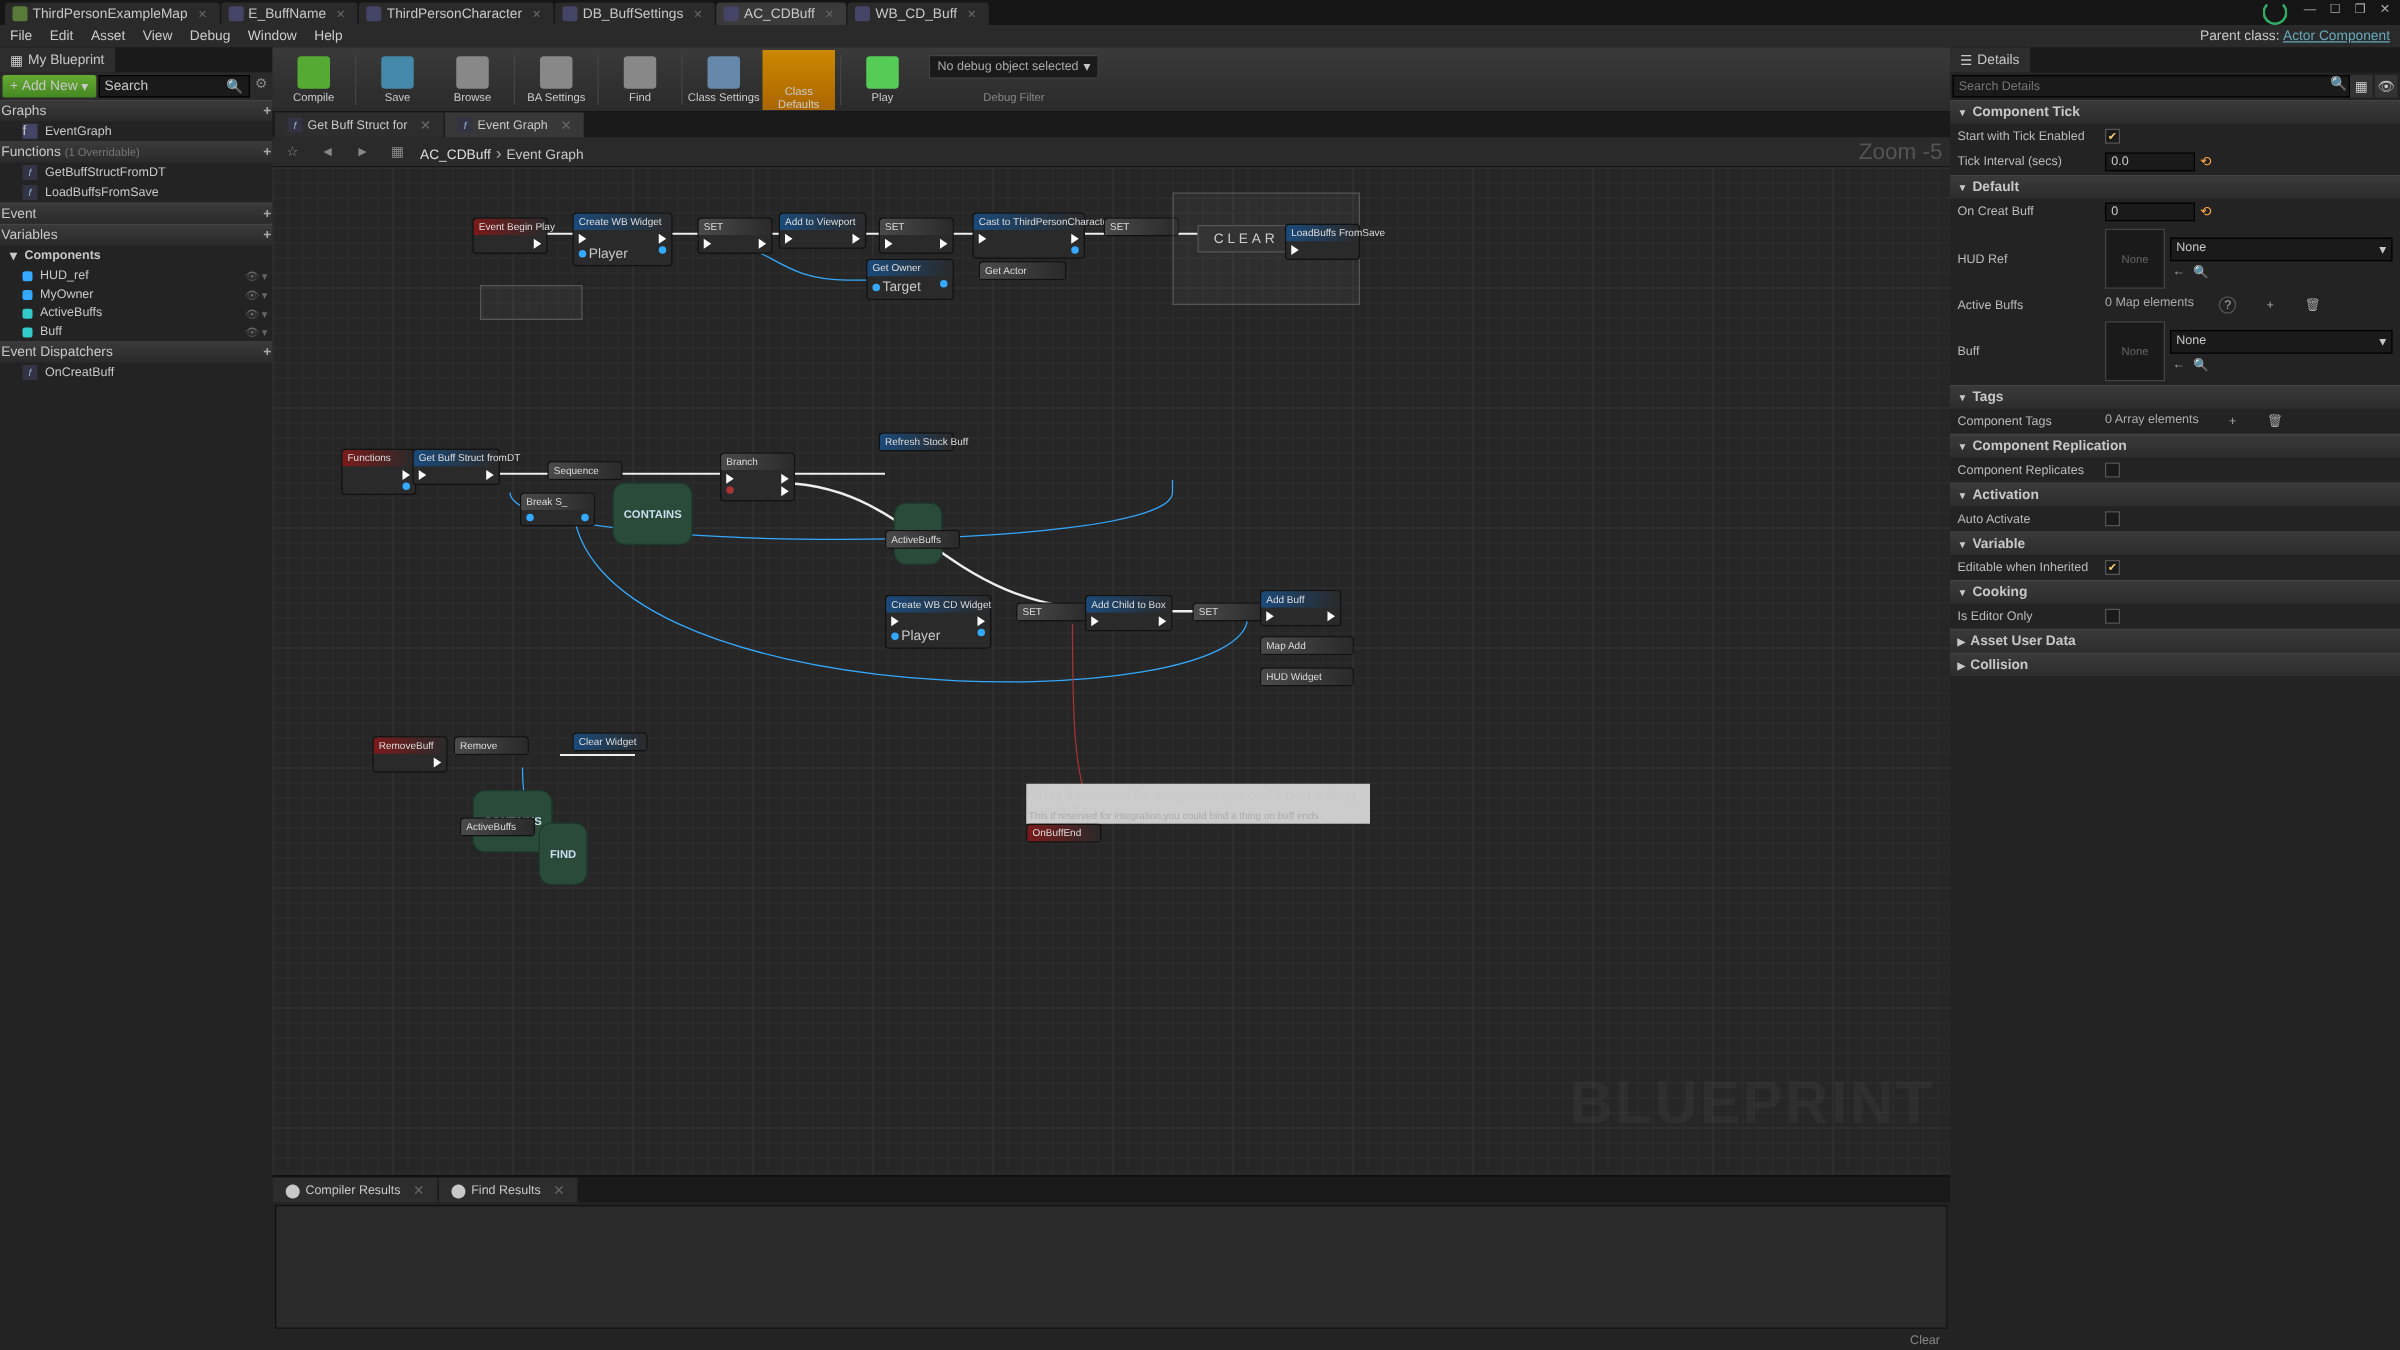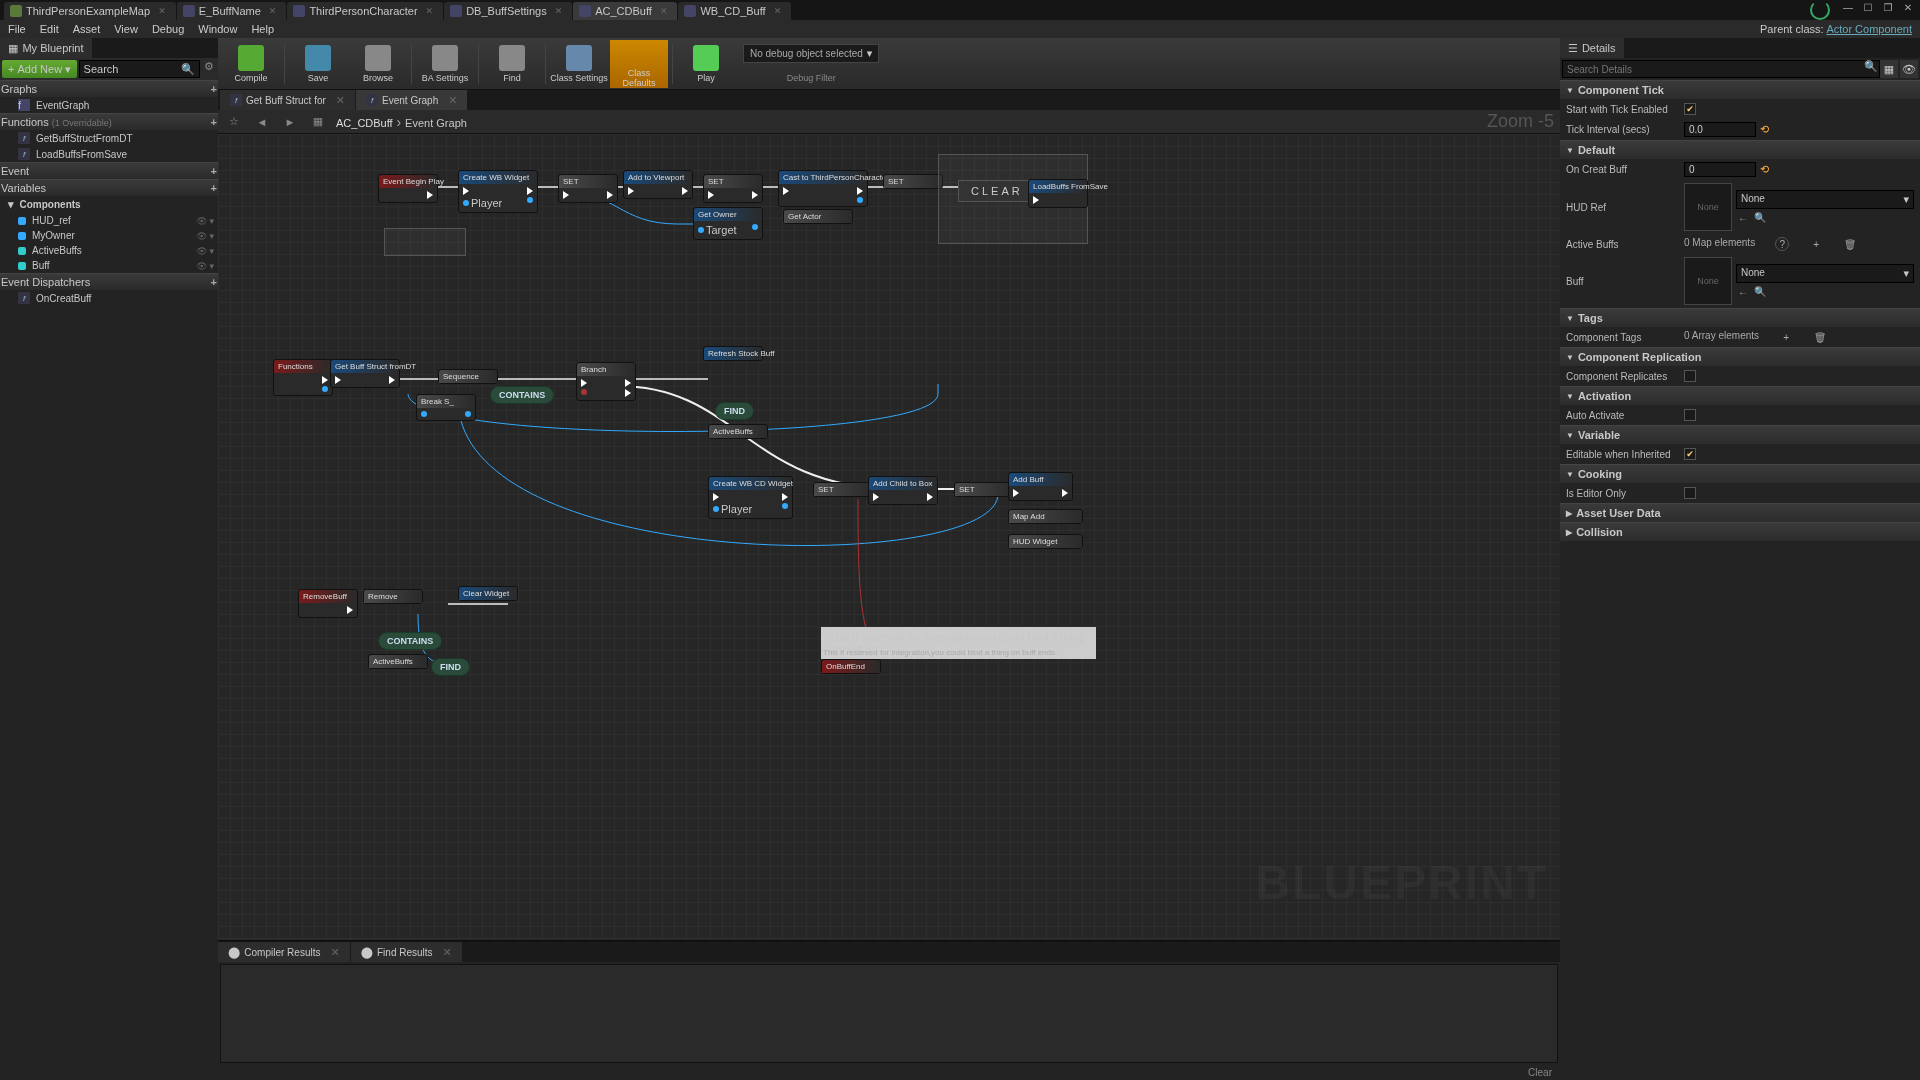--- a/index.html
+++ b/index.html
@@ -78,21 +78,21 @@
 .node { position:absolute; background:#2a2a2a; border:1px solid #111; border-radius:3px; font-size:8px; min-width:60px; }
 .node-hdr { padding:2px 4px; font-size:8px; color:#ddd; border-top-left-radius:3px; border-top-right-radius:3px; white-space:nowrap; }
 .hdr-blue { background:linear-gradient(90deg,#1a4a7a,#2a2a2a); }
 .hdr-red { background:linear-gradient(90deg,#7a1a1a,#2a2a2a); }
 .hdr-grey { background:linear-gradient(90deg,#4a4a4a,#2a2a2a); }
 .node-body { padding:3px 4px; display:flex; justify-content:space-between; gap:6px; font-size:7px; color:#888; }
 .pins { display:flex; flex-direction:column; gap:2px; }
 .pin { display:flex; align-items:center; gap:2px; }
 .pin-dot { width:6px; height:6px; border-radius:50%; background:#3af; }
 .pin-exec { width:0; height:0; border-top:4px solid transparent; border-bottom:4px solid transparent; border-left:6px solid #fff; }
-.pure-node { position:absolute; background:#2a4a3a; border:1px solid #1a3a2a; border-radius:10px; padding:3px 8px; font-size:9px; color:#cde; font-weight:bold; }
+.pure-node { position:absolute; background:#2a4a3a; border:1px solid #1a3a2a; border-radius:10px; padding:19px 8px; font-size:9px; color:#cde; font-weight:bold; }
 .wire { position:absolute; pointer-events:none; }
 .comment-box { position:absolute; background:rgba(255,255,255,0.04); border:1px solid #555; }
 .hint { position:absolute; background:#ccc; color:#222; padding:4px 8px; font-size:10px; }
 .clear-node { position:absolute; background:#333; border:1px solid #555; padding:4px 12px; font-size:11px; color:#ccc; letter-spacing:3px; }
 
 
 .results-panel { height:140px; background:#232323; border-top:2px solid #111; display:flex; flex-direction:column; }
 .results-tabs { height:20px; background:#1a1a1a; display:flex; gap:1px; }
 .results-body { flex:1; background:#2a2a2a; border:1px solid #111; margin:2px; }
 .results-clear { text-align:right; padding:2px 8px; font-size:10px; color:#888; }

